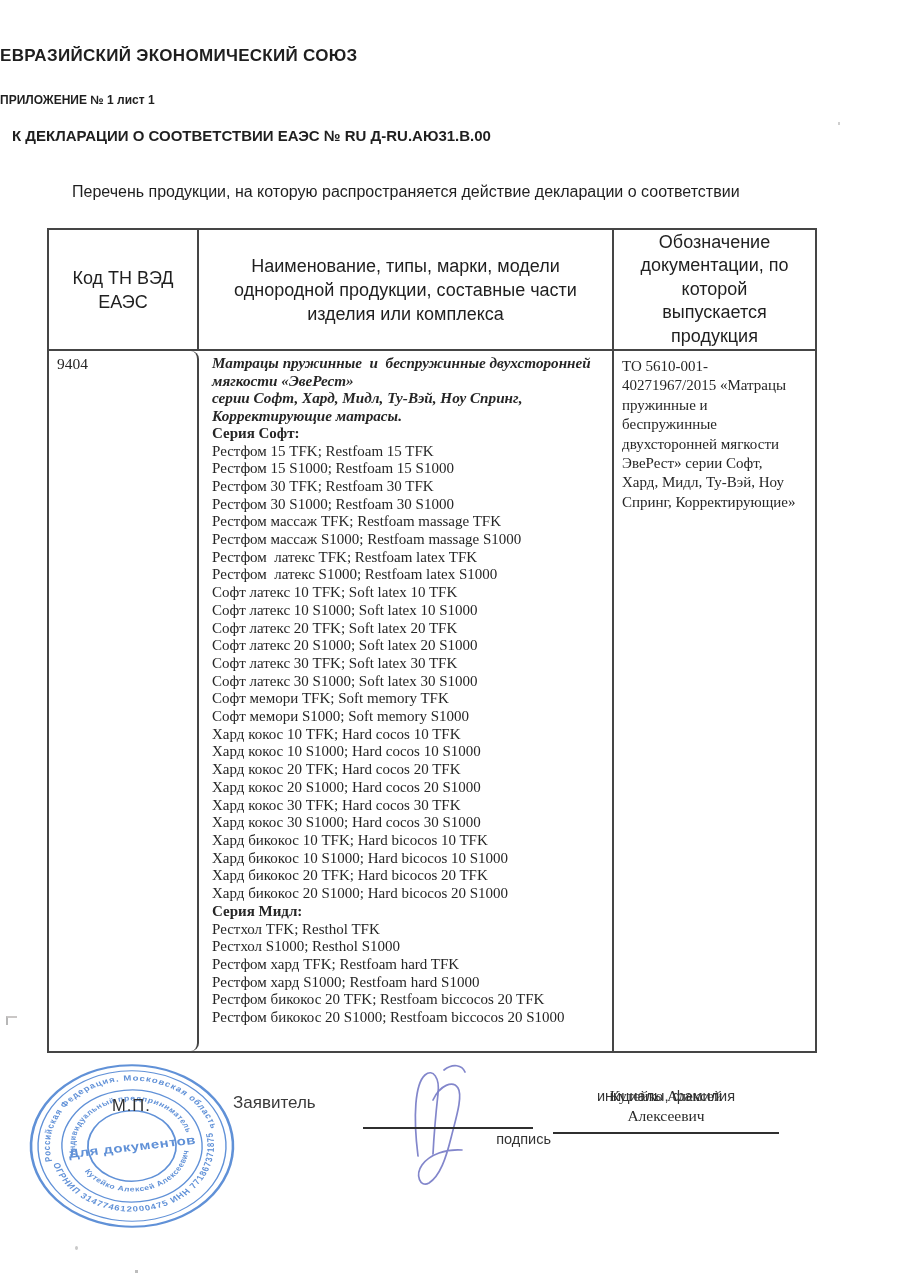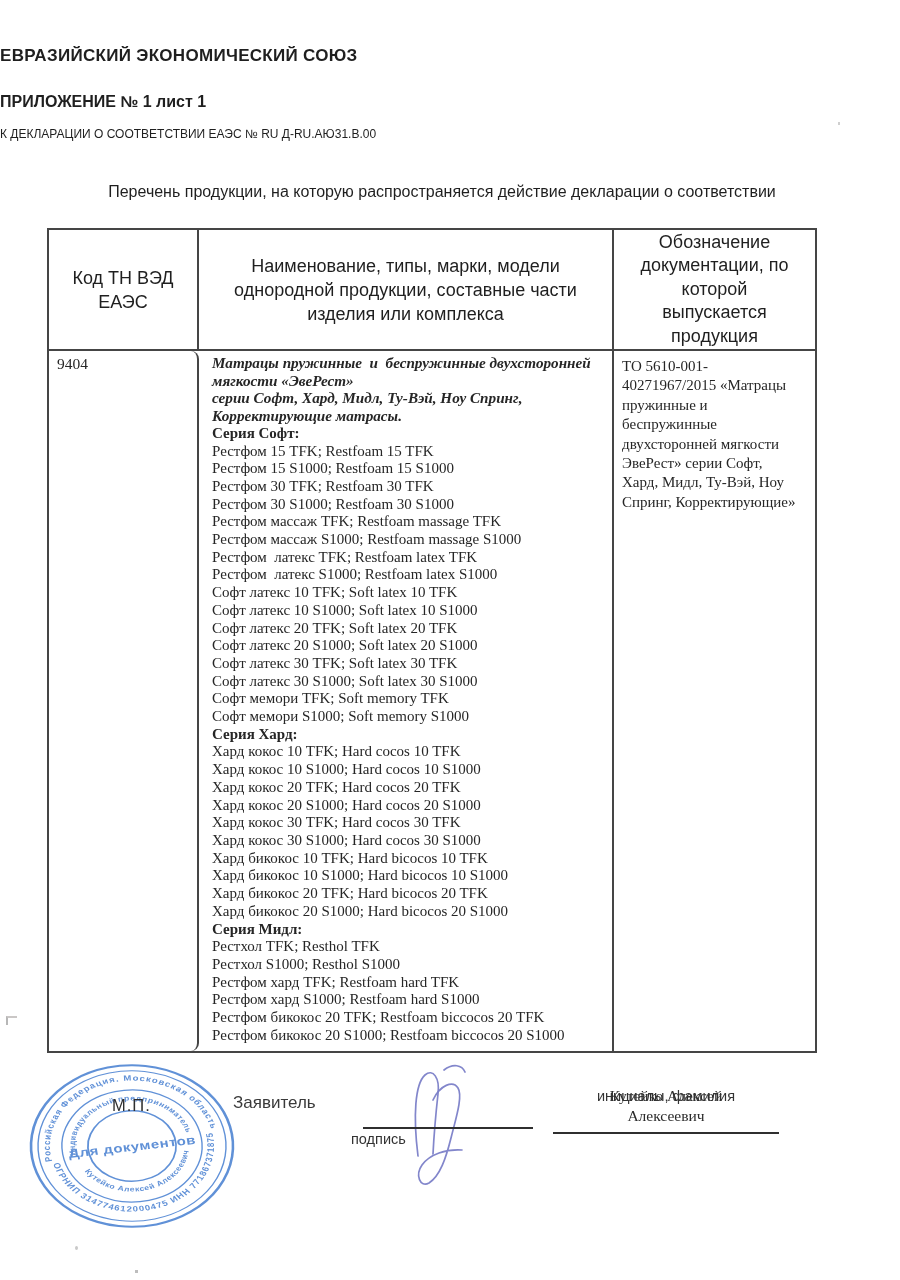--- a/index.html
+++ b/index.html
@@ -8,23 +8,23 @@
     --border:#454545;
     --stamp:#4b82d2;
     --sig:#7b80c8;
   }
   html,body{margin:0;padding:0;background:#ffffff;}
   .page{
     position:relative;width:864px;height:1280px;background:#fff;overflow:hidden;
     font-family:"Liberation Sans",sans-serif;color:var(--ink);
   }
   .h-title{position:absolute;left:0;top:46px;width:100%;font-size:17px;font-weight:bold;letter-spacing:.3px;}
-  .h-sub1{position:absolute;left:0;top:93px;width:100%;font-size:16px;font-weight:bold;}
-  .h-sub2{position:absolute;left:0;top:127px;width:100%;font-size:12px;font-weight:normal;}
-  .intro{position:absolute;left:72px;top:183px;width:740px;font-size:16px;text-align:center;}
+  .h-sub1{position:absolute;left:0;top:93px;width:100%;font-size:12px;font-weight:bold;}
+  .h-sub2{position:absolute;left:0;top:127px;width:100%;font-size:15px;font-weight:bold;padding-left:12px;}
+  .intro{position:absolute;left:72px;top:183px;width:740px;font-size:16px;}
   
   .tbl{
     position:absolute;left:47px;top:228px;width:766px;
     display:grid;grid-template-columns:150px 415px 1fr;
     border:2px solid var(--border);
   }
   .cell{box-sizing:border-box;}
   .rt{border-right:2px solid var(--border);}
   .hb{border-bottom:2px solid var(--border);}
   .hc{
@@ -37,21 +37,21 @@
   .code-cell{padding:4px 0 0 8px;font-size:15.5px;border-radius:8px;}
   .prod-cell{padding:3px 4px 0 13px;}
   .doc-cell{padding:6px 4px 0 8px;font-size:15px;line-height:19.4px;white-space:pre-line;}
   .pl{font-size:15px;line-height:17.7px;white-space:pre;}
   .pl.bi{font-weight:bold;font-style:italic;font-size:15.2px;}
   .pl.b{font-weight:bold;}
   
   .mp{position:absolute;left:112px;top:1096px;font-size:16.5px;color:#2e2e2e;letter-spacing:1px;}
   .applicant{position:absolute;left:233px;top:1093px;font-size:17px;color:#3a3a3a;}
   .sig-line{position:absolute;left:363px;top:1127px;width:170px;border-top:2px solid #2f2f2f;}
-  .sig-caption{position:absolute;left:351px;top:1131px;width:170px;text-align:left;font-size:14.5px;color:#333;}
+  .sig-caption{position:absolute;left:381px;top:1131px;width:170px;text-align:right;font-size:14.5px;color:#333;}
   .name-block{
     position:absolute;left:553px;top:1086px;width:226px;text-align:center;
     font-family:"Liberation Serif",serif;font-size:15.5px;line-height:20px;
     color:#2b2b2b;white-space:pre-line;
   }
   .name-line{position:absolute;left:553px;top:1132px;width:226px;border-top:2px solid #2f2f2f;}
   .name-caption{position:absolute;left:553px;top:1088px;width:226px;text-align:center;font-size:14.5px;color:#333;}
   
   .stamp-svg{position:absolute;left:25px;top:1058px;opacity:.88;}
   .stamp-svg .ring{fill:none;stroke:var(--stamp);}
@@ -108,21 +108,20 @@
           <div class="pl n">Рестфом  латекс TFK; Restfoam latex TFK</div>
           <div class="pl n">Рестфом  латекс S1000; Restfoam latex S1000</div>
           <div class="pl n">Софт латекс 10 TFK; Soft latex 10 TFK</div>
           <div class="pl n">Софт латекс 10 S1000; Soft latex 10 S1000</div>
           <div class="pl n">Софт латекс 20 TFK; Soft latex 20 TFK</div>
           <div class="pl n">Софт латекс 20 S1000; Soft latex 20 S1000</div>
           <div class="pl n">Софт латекс 30 TFK; Soft latex 30 TFK</div>
           <div class="pl n">Софт латекс 30 S1000; Soft latex 30 S1000</div>
           <div class="pl n">Софт мемори TFK; Soft memory TFK</div>
           <div class="pl n">Софт мемори S1000; Soft memory S1000</div>
-          <div class="pl b">Серия Хард:</div>
           <div class="pl n">Хард кокос 10 TFK; Hard cocos 10 TFK</div>
           <div class="pl n">Хард кокос 10 S1000; Hard cocos 10 S1000</div>
           <div class="pl n">Хард кокос 20 TFK; Hard cocos 20 TFK</div>
           <div class="pl n">Хард кокос 20 S1000; Hard cocos 20 S1000</div>
           <div class="pl n">Хард кокос 30 TFK; Hard cocos 30 TFK</div>
           <div class="pl n">Хард кокос 30 S1000; Hard cocos 30 S1000</div>
           <div class="pl n">Хард бикокос 10 TFK; Hard bicocos 10 TFK</div>
           <div class="pl n">Хард бикокос 10 S1000; Hard bicocos 10 S1000</div>
           <div class="pl n">Хард бикокос 20 TFK; Hard bicocos 20 TFK</div>
           <div class="pl n">Хард бикокос 20 S1000; Hard bicocos 20 S1000</div>

